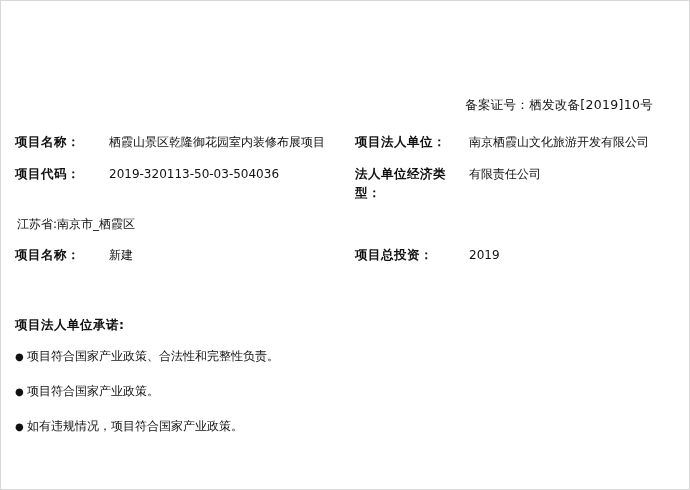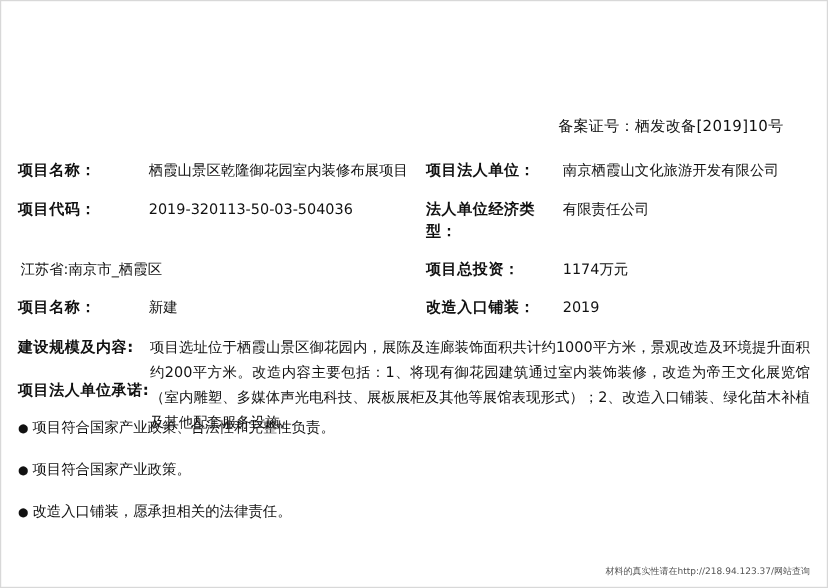--- a/index.html
+++ b/index.html
@@ -88,21 +88,20 @@
   .cell-value {
     flex: 1 1 auto;
     line-height: 1.5;
     font-size: 12px;
     padding-left: 2px;
   }
   .col-left {
     width: 340px;
     flex: 0 0 340px;
     display: flex;
-    gap: 15px;
   }
   .col-right {
     flex: 1 1 auto;
     display: flex;
   }
   .col-right .cell-label {
     width: 112px;
     flex: 0 0 112px;
   }
   .wide-row {
@@ -830,61 +829,52 @@
       <div class="col-right">
         <div class="cell-label">法人单位经济类型：</div>
         <div class="cell-value">有限责任公司</div>
       </div>
     </div>
 
     <div class="row">
       <div class="col-left">
         <div class="cell-value">江苏省:南京市_栖霞区</div>
       </div>
-      <div class="col-right">
-        <div class="cell-label">项目总投资：</div>
-        <div class="cell-value">1174万元</div>
-      </div>
     </div>
 
     <div class="row">
       <div class="col-left">
         <div class="cell-label">项目名称：</div>
         <div class="cell-value">新建</div>
       </div>
       <div class="col-right">
-        <div class="cell-label">改造入口铺装：</div>
+        <div class="cell-label">项目总投资：</div>
         <div class="cell-value">2019</div>
       </div>
     </div>
 
-    <div class="wide-row">
-      <div class="cell-label">建设规模及内容:</div>
-      <div class="cell-value">项目选址位于栖霞山景区御花园内，展陈及连廊装饰面积共计约1000平方米，景观改造及环境提升面积约200平方米。改造内容主要包括：1、将现有御花园建筑通过室内装饰装修，改造为帝王文化展览馆（室内雕塑、多媒体声光电科技、展板展柜及其他等展馆表现形式）；2、改造入口铺装、绿化苗木补植及其他配套服务设施。</div>
-    </div>
 
   </div>
 
   <div class="commit">
     <div class="commit-wrap">
       <div class="commit-title">项目法人单位承诺:</div>
 
       <div class="commit-item">
         <span class="bullet">●</span>
         <span class="commit-text">项目符合国家产业政策、合法性和完整性负责。</span>
       </div>
 
       <div class="commit-item">
         <span class="bullet">●</span>
         <span class="commit-text">项目符合国家产业政策。</span>
       </div>
 
       <div class="commit-item">
         <span class="bullet">●</span>
-        <span class="commit-text">改造入口铺装，愿承担相关的法律责任。</span>
+        <span class="commit-text">如有违规情况，项目符合国家产业政策。</span>
       </div>
 
     </div>
   </div>
 
-  <div class="footer">材料的真实性请在http://218.94.123.37/网站查询</div>
 
 </div>
 
 </body></html>

